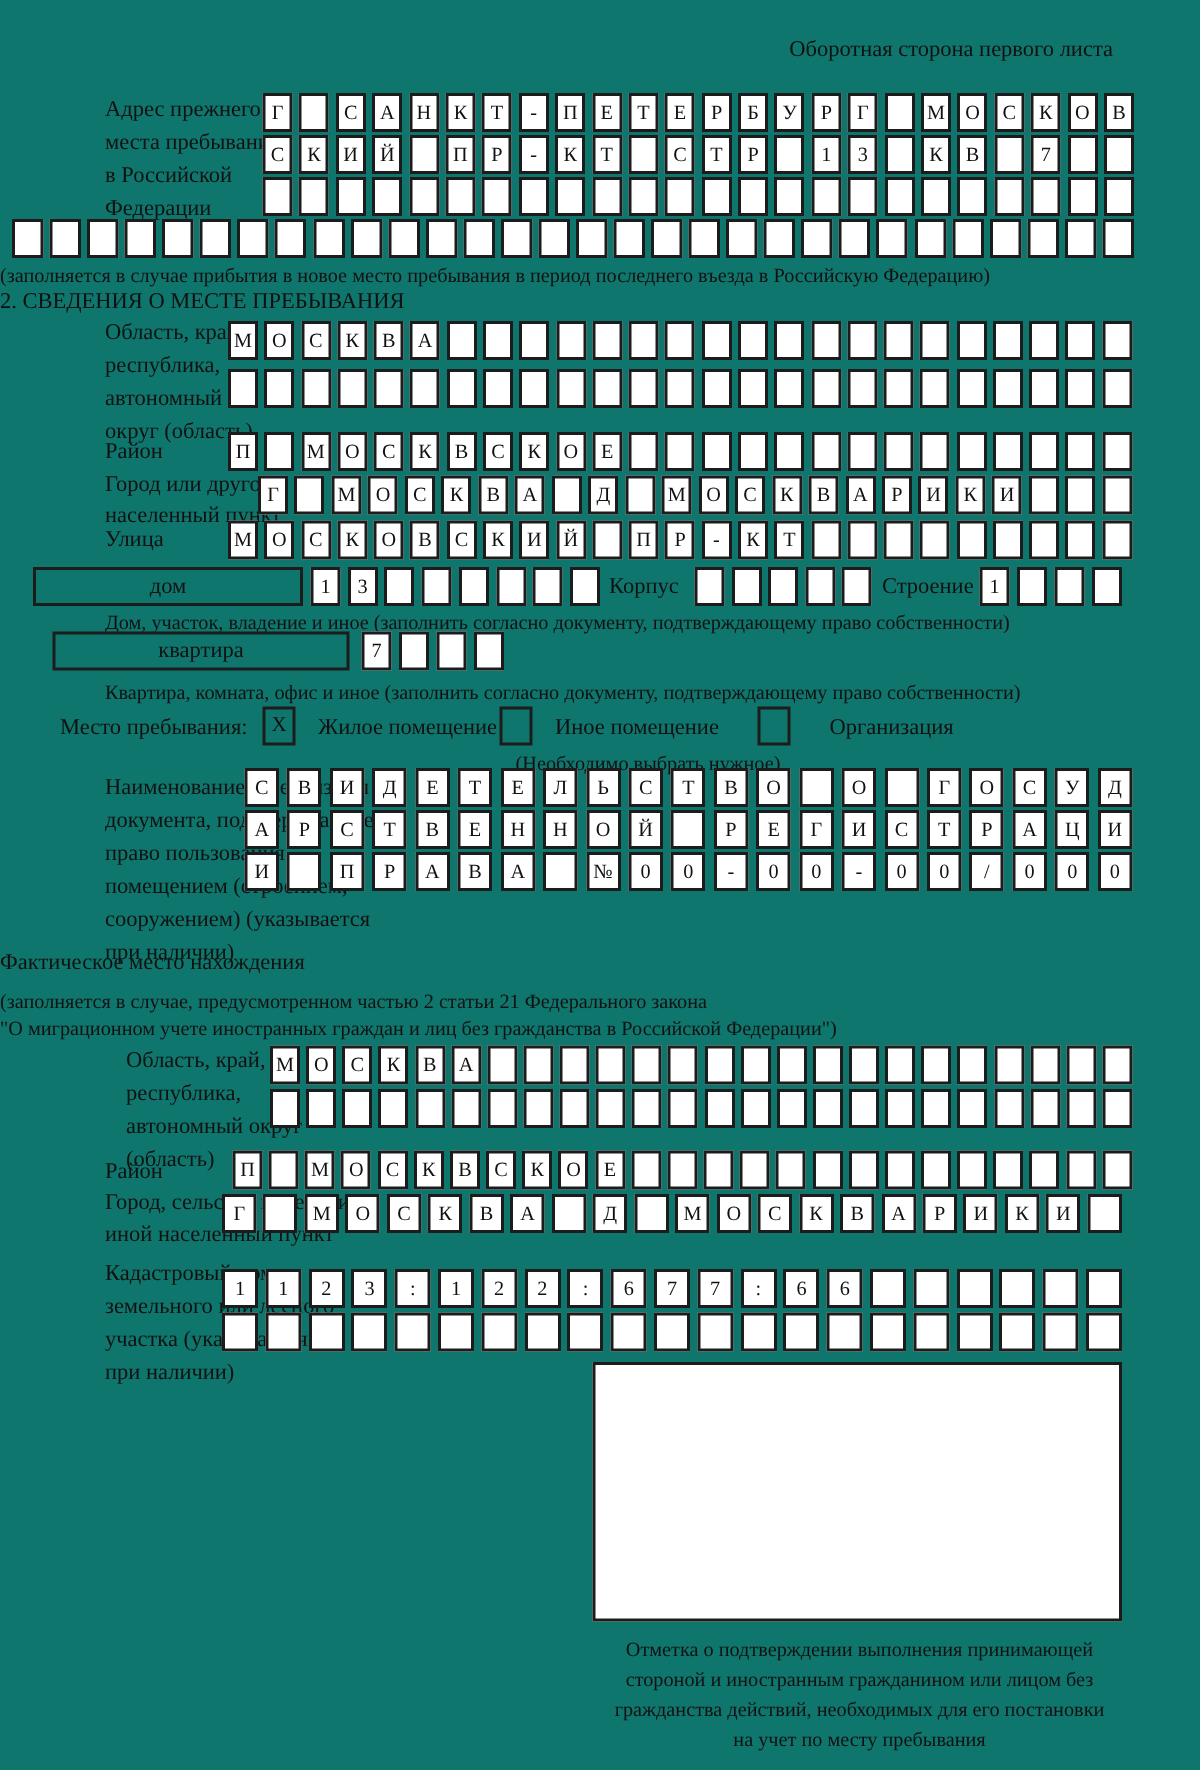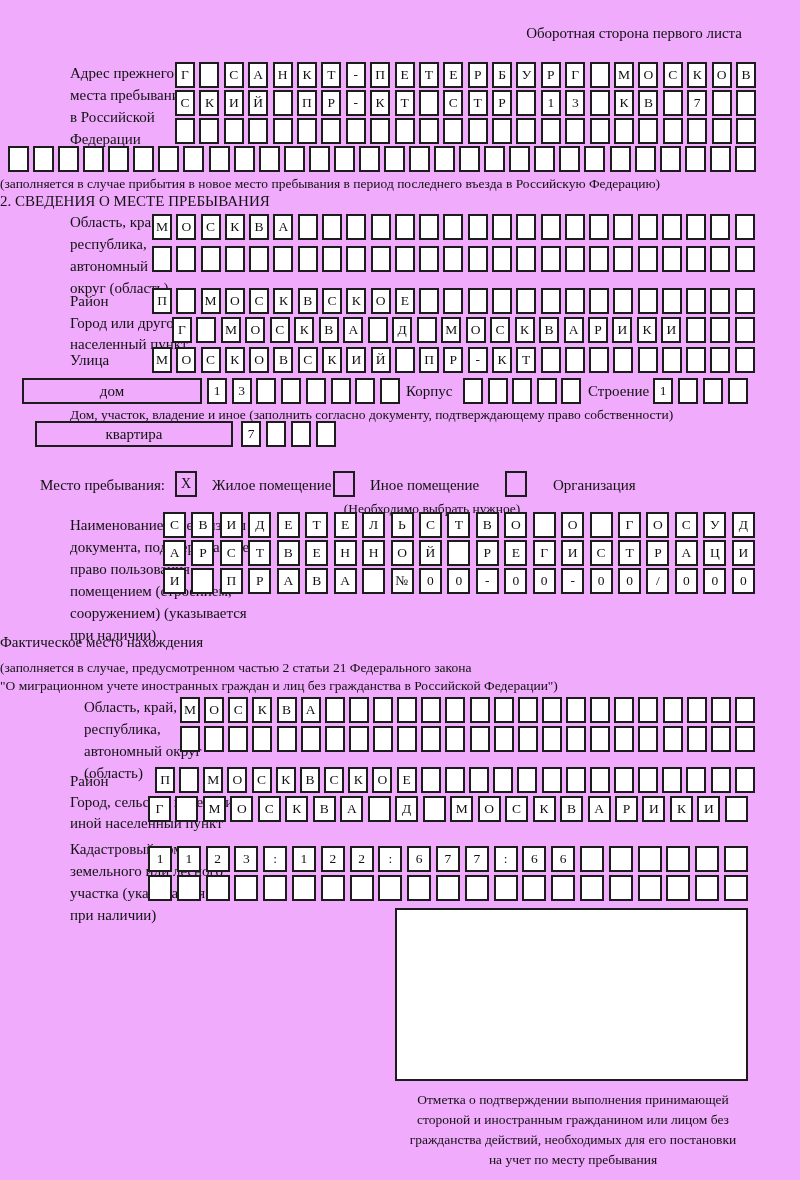--- a/index.html
+++ b/index.html
@@ -1,17 +1,17 @@
 <!DOCTYPE html>
 <html><head>
 <meta charset="utf-8">
 <style>
   html,body{margin:0;padding:0;background:#fff;}
   .page{
-    position:relative;width:800px;height:1180px;background:#f0abfc;
+    position:relative;width:800px;height:1180px;background:#0f766e;
     font-family:"Liberation Serif","DejaVu Serif",serif;color:#111;
     overflow:hidden;
   }
   .abs{position:absolute;}
   .lbl{font-size:15px;line-height:22px;white-space:pre-line;}
   .lbl-sm{font-size:13.5px;line-height:20px;white-space:pre-line;}
   .centered{left:0;right:0;}
   .title{font-weight:normal;font-size:15px;}
   .cellrow{display:flex;justify-content:space-between;}
   .cell{
@@ -333,20 +333,21 @@
     </div>
   <div class="abs lbl-sm" style="left:70px;top:405px;text-align:right;">Дом, участок, владение и иное (заполнить согласно документу, подтверждающему право собственности)</div>
 
   <div class="abs widebox" style="left:35px;top:421px;width:198px;">квартира</div>
   <div class="abs cellrow h26 w20" style="left:241px;top:421px;width:95px;">
       <span class="cell">7</span>
       <span class="cell"></span>
       <span class="cell"></span>
       <span class="cell"></span>
     </div>
+  <div class="abs lbl-sm" style="left:70px;top:452px;">Квартира, комната, офис и иное (заполнить согласно документу, подтверждающему право собственности)</div>
 
   <div class="abs lbl" style="left:40px;top:474px;">Место пребывания:</div>
   <div class="abs checkcell" style="left:175px;top:471px;">X</div>
   <div class="abs lbl" style="left:212px;top:474px;">Жилое помещение</div>
   <div class="abs checkcell" style="left:333px;top:471px;"></div>
   <div class="abs lbl" style="left:370px;top:474px;">Иное помещение</div>
   <div class="abs checkcell" style="left:505px;top:471px;"></div>
   <div class="abs lbl" style="left:553px;top:474px;">Организация</div>
   <div class="abs lbl-sm" style="left:252px;top:499px;width:360px;text-align:center;">(Необходимо выбрать нужное)</div>
 

